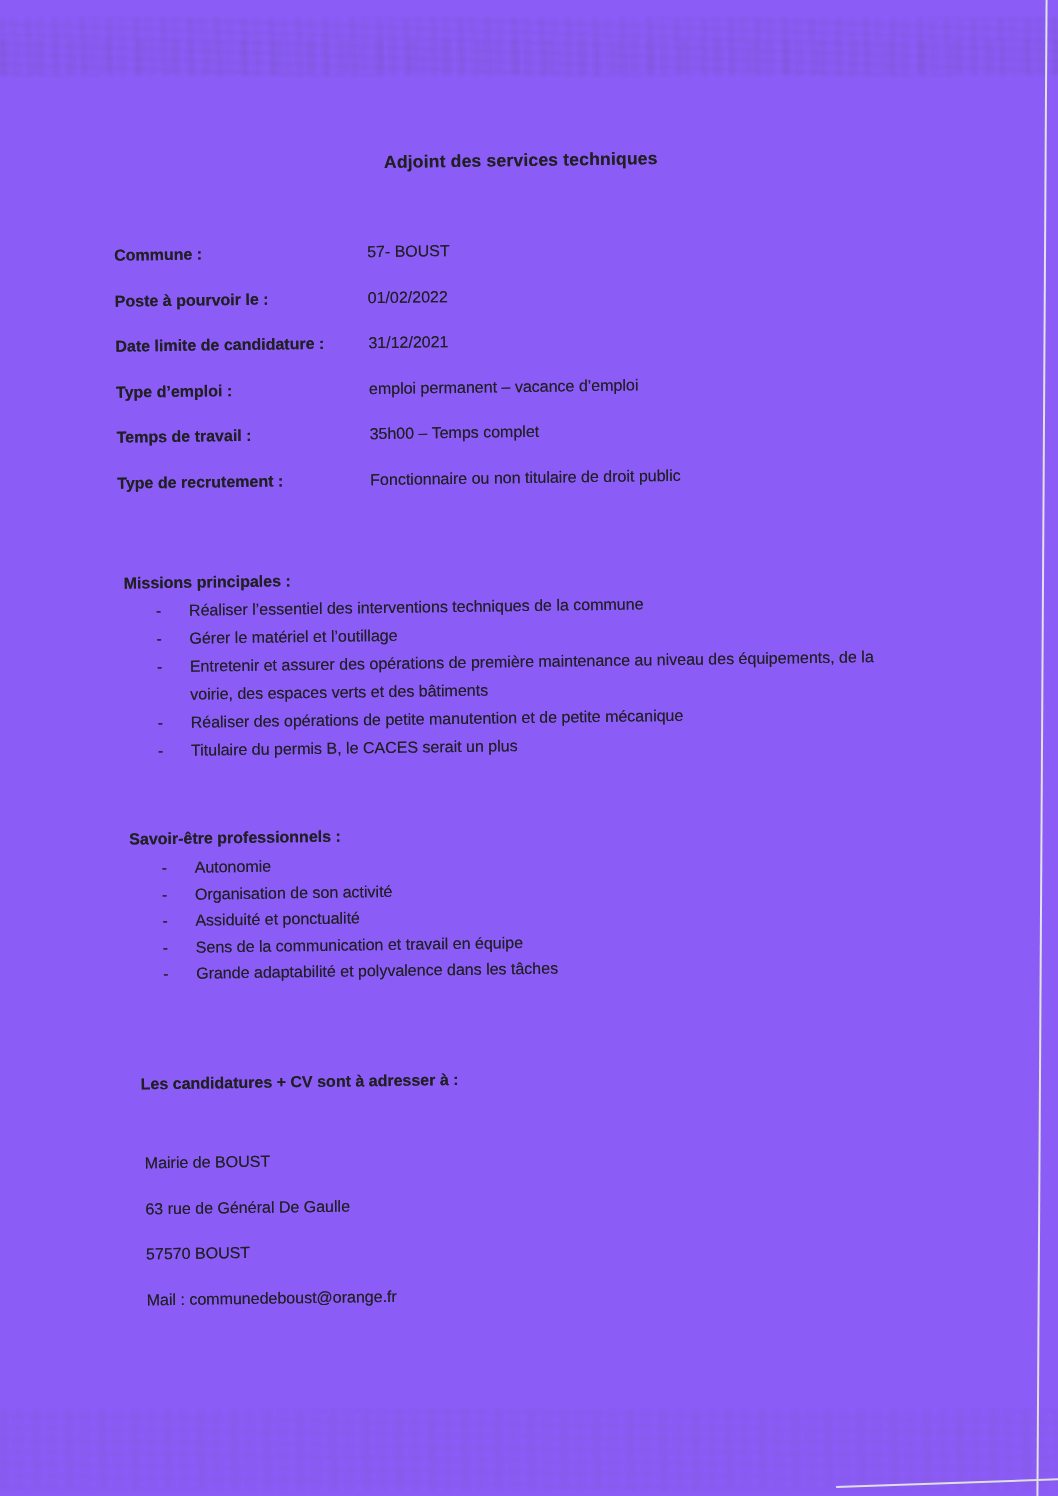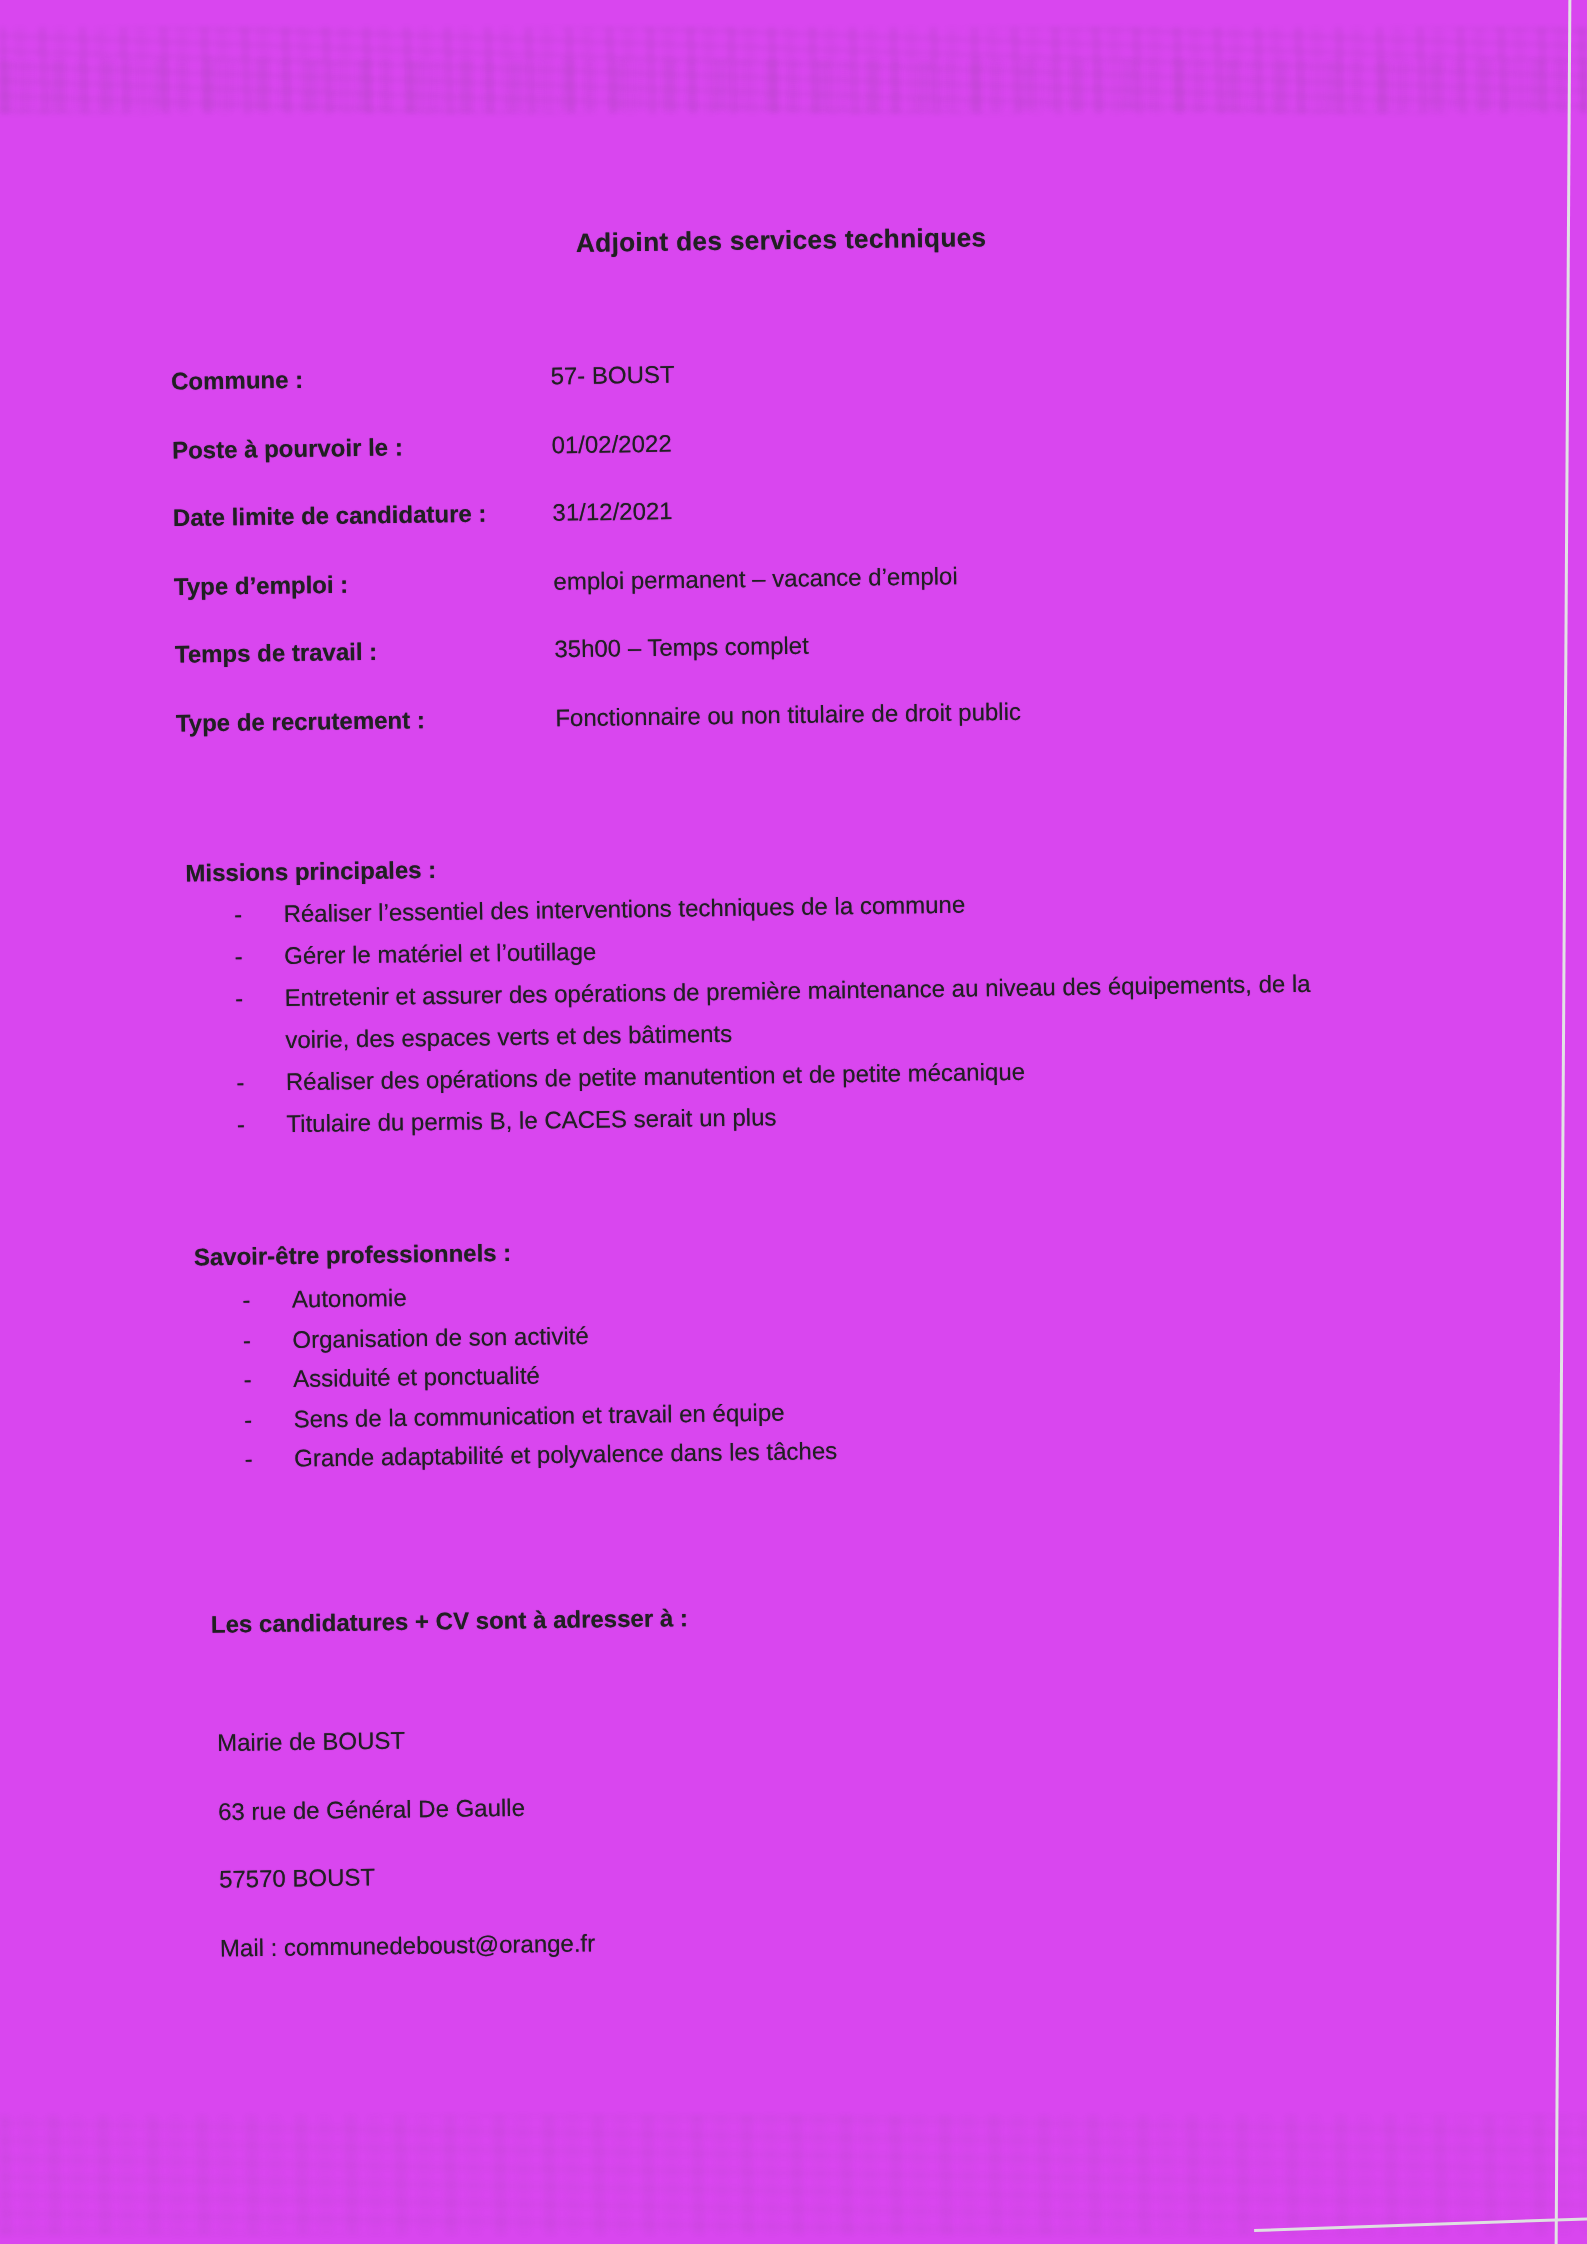--- a/index.html
+++ b/index.html
@@ -2,21 +2,21 @@
 <html lang="fr"><head>
 <meta charset="utf-8">
 <title>Adjoint des services techniques</title>
 <style>
   html, body { margin: 0; padding: 0; background: #9a9a9a; }
   .sheet {
     position: relative;
     width: 1058px;
     height: 1496px;
     margin: 0 auto;
-    background: #d946ef;
+    background: #8b5cf6;
     overflow: hidden;
     font-family: "Liberation Sans", "DejaVu Sans", sans-serif;
     color: #202022;
   }
   
   .skew {
     position: absolute;
     inset: 0;
     transform: rotate(-0.8deg);
     transform-origin: 50% 50%;

